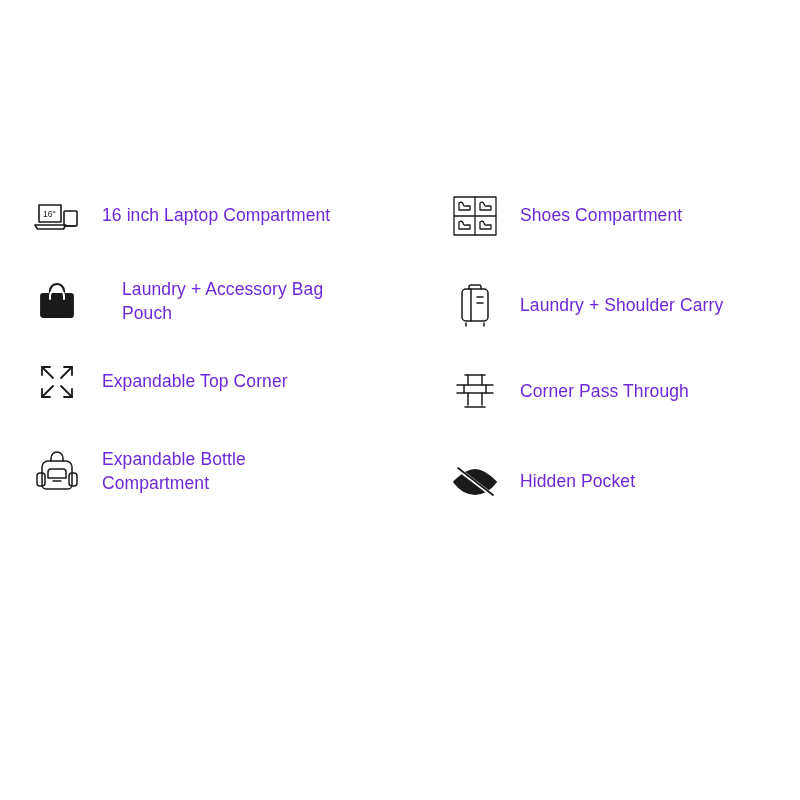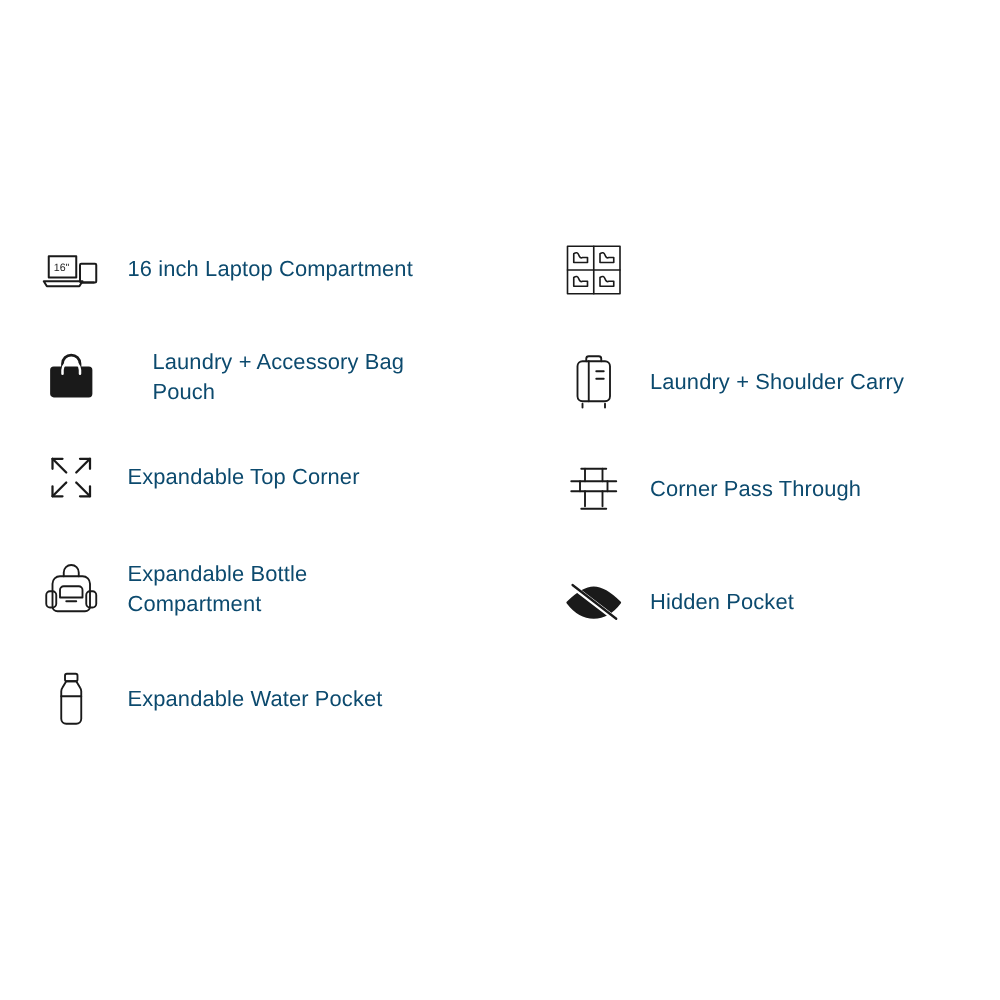--- a/index.html
+++ b/index.html
@@ -45,21 +45,21 @@
     align-items: center;
     justify-content: center;
   }
   .feature-icon svg {
     display: block;
   }
   .feature-label {
     font-size: 17.5px;
     line-height: 1.36;
     letter-spacing: 0.1px;
-    color: #0c4a6e;
+    color: #6d28d9;
     padding-left: 14px;
     max-width: 250px;
   }
   .column-right .feature-label {
     max-width: 300px;
   }
   
   .column-left .feature-item:nth-child(1) { margin-bottom: 24px; }
   .column-left .feature-item:nth-child(2) { margin-bottom: 18px; gap: 20px; }
   .column-left .feature-item:nth-child(3) { margin-bottom: 28px; text-align: center; }
@@ -122,47 +122,38 @@
           <path d="M17 14 v-3 a6 6 0 0 1 12 0 v3"></path>
           <path d="M17 22 h12 a3 3 0 0 1 3 3 v6 H14 v-6 a3 3 0 0 1 3 -3 z"></path>
           <path d="M19 34 h8"></path>
           <rect x="3" y="26" width="8" height="13" rx="3"></rect>
           <rect x="35" y="26" width="8" height="13" rx="3"></rect>
         </svg>
       </span>
       <span class="feature-label">Expandable Bottle Compartment</span>
     </div>
 
-    <div class="feature-item">
-      <span class="feature-icon">
-        <svg width="34" height="50" viewBox="0 0 34 50" fill="none" stroke="#1a1a1a" stroke-width="1.5" stroke-linecap="round" stroke-linejoin="round">
-          <rect x="12" y="4" width="10" height="6" rx="1.5"></rect>
-          <path d="M13 10 h8 l3 5 a6 6 0 0 1 1 3 v22 a4 4 0 0 1 -4 4 H13 a4 4 0 0 1 -4 -4 V18 a6 6 0 0 1 1 -3 z"></path>
-          <path d="M9 22 h16"></path>
-        </svg>
-      </span>
-      <span class="feature-label">Expandable Water Pocket</span>
-    </div>
 
   </div>
 
   <div class="column column-right">
 
     <div class="feature-item">
       <span class="feature-icon">
         <svg width="50" height="50" viewBox="0 0 50 50" fill="none" stroke="#1a1a1a" stroke-width="1.3" stroke-linecap="round" stroke-linejoin="round">
           <rect x="4" y="6" width="42" height="38"></rect>
           <path d="M25 6 v38"></path>
             <path d="M4 25 h42"></path>
           <path d="M9 12 q3 -2 4 1 t3 2 h4 v4 H9 z"></path>
           <path d="M30 12 q3 -2 4 1 t3 2 h4 v4 H30 z"></path>
           <path d="M9 31 q3 -2 4 1 t3 2 h4 v4 H9 z"></path>
           <path d="M30 31 q3 -2 4 1 t3 2 h4 v4 H30 z"></path>
         </svg>
       </span>
+      <span class="feature-label">Shoes Compartment</span>
     </div>
 
     <div class="feature-item">
       <span class="feature-icon">
         <svg width="40" height="50" viewBox="0 0 40 50" fill="none" stroke="#1a1a1a" stroke-width="1.5" stroke-linecap="round" stroke-linejoin="round">
           <path d="M14 8 v-2 a2 2 0 0 1 2 -2 h8 a2 2 0 0 1 2 2 v2"></path>
           <rect x="7" y="8" width="26" height="32" rx="4"></rect>
           <path d="M16 8 v32"></path>
           <path d="M11 42 v3"></path>
             <path d="M29 42 v3"></path>

